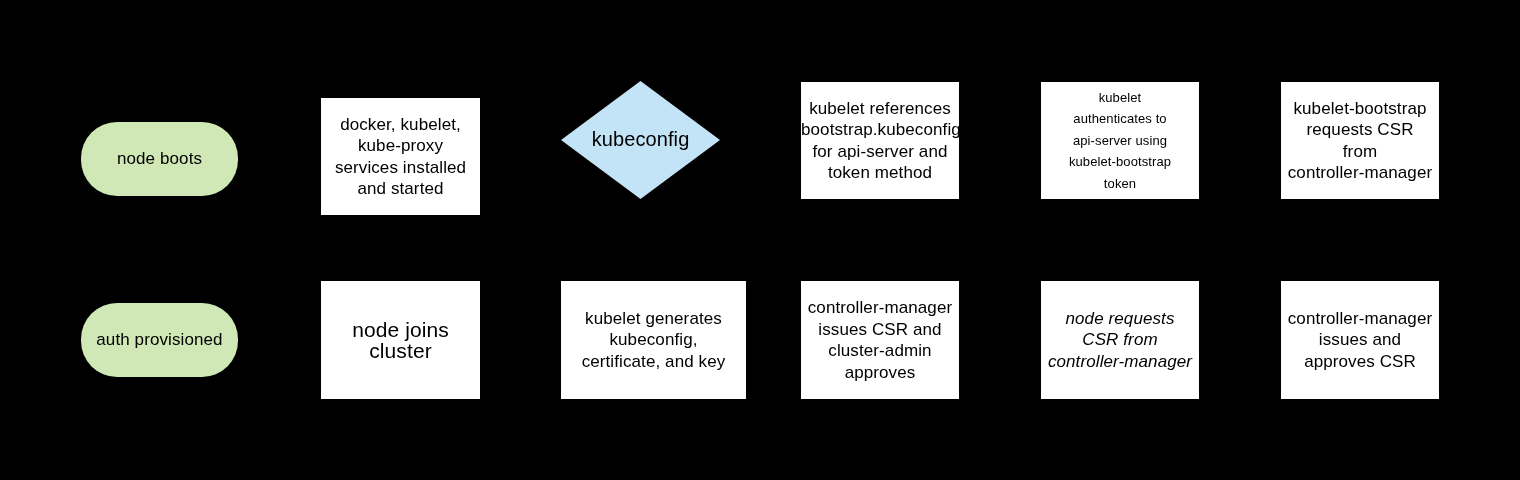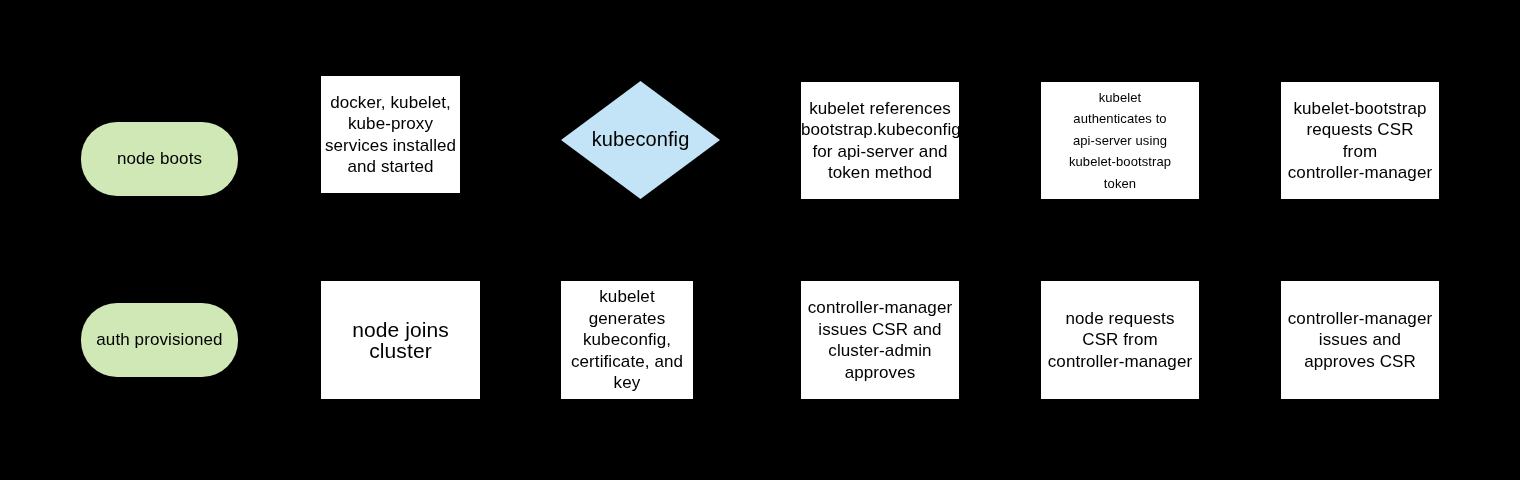--- a/index.html
+++ b/index.html
@@ -71,21 +71,21 @@
     white-space: pre;
   }
 </style>
 </head>
 <body>
 
 <div id="canvas">
     <div class="node shape-rounded" style="left: 81px; top: 103px; width: 157px; height: 74px; font-size: 17px; margin-top: 19px;">
       <span class="label">node boots</span>
     </div>
-    <div class="node shape-rect" style="left: 321px; top: 76px; width: 139px; height: 117px; font-size: 17px;">
+    <div class="node shape-rect" style="left: 321px; top: 98px; width: 159px; height: 117px; font-size: 17px;">
       <span class="label">docker, kubelet,
 kube-proxy
 services installed
 and started</span>
     </div>
     <div class="node shape-diamond" style="left: 561px; top: 81px; width: 159px; height: 118px; font-size: 20px;">
       <div class="diamond-fill"></div>
       <span class="label">kubeconfig</span>
     </div>
     <div class="node shape-rect overflow" style="left: 801px; top: 82px; width: 158px; height: 117px; font-size: 17px;">
@@ -106,32 +106,32 @@
 requests CSR
 from
 controller-manager</span>
     </div>
     <div class="node shape-rounded" style="left: 81px; top: 303px; width: 157px; height: 74px; font-size: 17px;">
       <span class="label">auth provisioned</span>
     </div>
     <div class="node shape-rect" style="left: 321px; top: 281px; width: 159px; height: 118px; font-size: 21px;">
       <span class="label">node joins cluster</span>
     </div>
-    <div class="node shape-rect" style="left: 561px; top: 281px; width: 132px; height: 118px; font-size: 17px;">
+    <div class="node shape-rect" style="left: 561px; top: 281px; width: 185px; height: 118px; font-size: 17px;">
       <span class="label">kubelet generates
 kubeconfig,
 certificate, and key</span>
     </div>
     <div class="node shape-rect" style="left: 801px; top: 281px; width: 158px; height: 118px; font-size: 17px;">
       <span class="label">controller-manager
 issues CSR and
 cluster-admin
 approves</span>
     </div>
-    <div class="node shape-rect" style="left: 1041px; top: 281px; width: 158px; height: 118px; font-size: 17px;">
+    <div class="node shape-rect" style="left: 1041px; top: 281px; width: 158px; height: 118px; font-size: 17px; font-style: italic;">
       <span class="label">node requests
 CSR from
 controller-manager</span>
     </div>
     <div class="node shape-rect" style="left: 1281px; top: 281px; width: 158px; height: 118px; font-size: 17px;">
       <span class="label">controller-manager
 issues and
 approves CSR</span>
     </div>
   </div>

